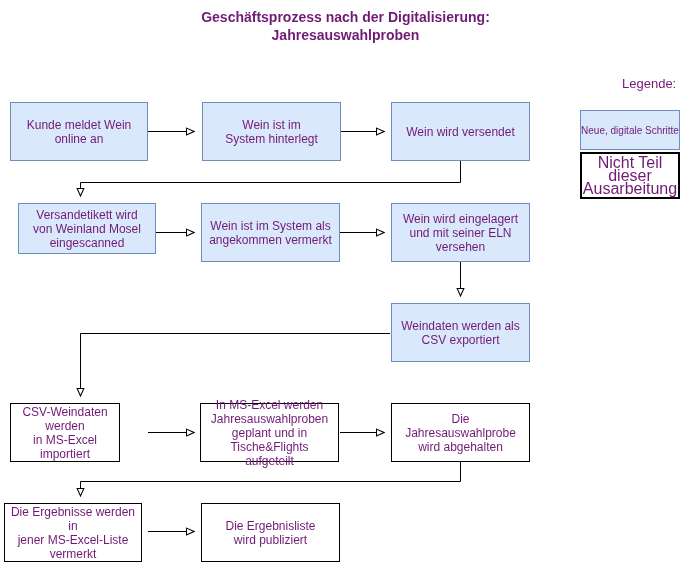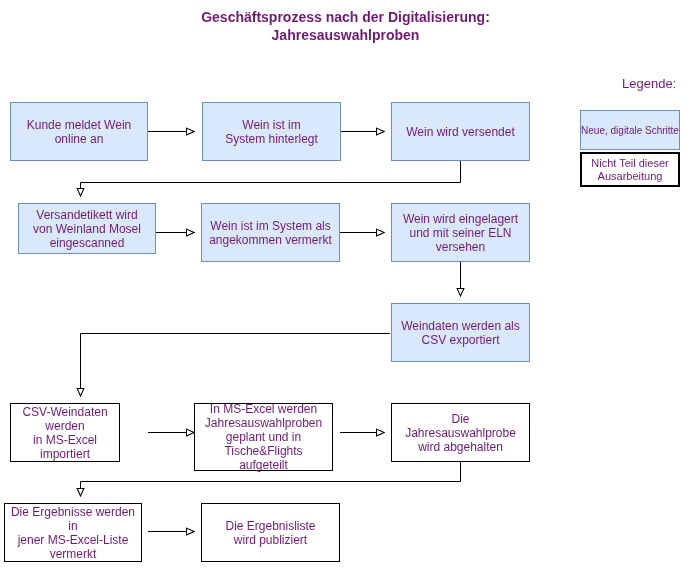--- a/index.html
+++ b/index.html
@@ -27,22 +27,22 @@
     position:absolute;box-sizing:border-box;left:580px;width:100px;
     display:flex;align-items:center;justify-content:center;
     text-align:center;white-space:pre-line;
   }
   .legend-box.digital{
     top:101px;height:40px;background:#dae8fc;border:1px solid #6c8ebf;
     font-size:10px;
     margin-top:9px;
   }
   .legend-box.plain{
-    top:152px;height:35px;background:#ffffff;border:2px solid #000000;
-    font-size:11px;line-height:13px;
+    top:152px;height:47px;background:#ffffff;border:2px solid #000000;
+    font-size:16px;line-height:13px;
   }
   svg.connectors{position:absolute;left:0;top:0;pointer-events:none;}
   svg.connectors polyline{fill:none;stroke:#000;stroke-width:1;}
 </style>
 </head>
 <body>
 
 <div id="canvas">
 
   <svg class="connectors" width="691" height="573" viewBox="0 0 691 573">
@@ -82,21 +82,21 @@
 und mit seiner ELN
 versehen</div>
   <div class="node digital" style="left:201px;top:203px;width:139px;height:59px">Wein ist im System als
 angekommen vermerkt</div>
 
   <div class="node digital" style="left:391px;top:303px;width:139px;height:59px">Weindaten werden als
 CSV exportiert</div>
 
   <div class="node plain" style="left:10px;top:403px;width:110px;height:59px">CSV-Weindaten werden
 in MS-Excel importiert</div>
-  <div class="node plain" style="left:194px;top:403px;width:139px;height:68px">In MS-Excel werden
+  <div class="node plain" style="left:200px;top:403px;width:139px;height:59px">In MS-Excel werden
 Jahresauswahlproben
 geplant und in
 Tische&amp;Flights aufgeteilt</div>
   <div class="node plain" style="left:391px;top:403px;width:139px;height:59px">Die Jahresauswahlprobe
 wird abgehalten</div>
 
   <div class="node plain" style="left:4px;top:503px;width:138px;height:59px">Die Ergebnisse werden in
 jener MS-Excel-Liste
 vermerkt</div>
   <div class="node plain" style="left:201px;top:503px;width:139px;height:59px">Die Ergebnisliste

